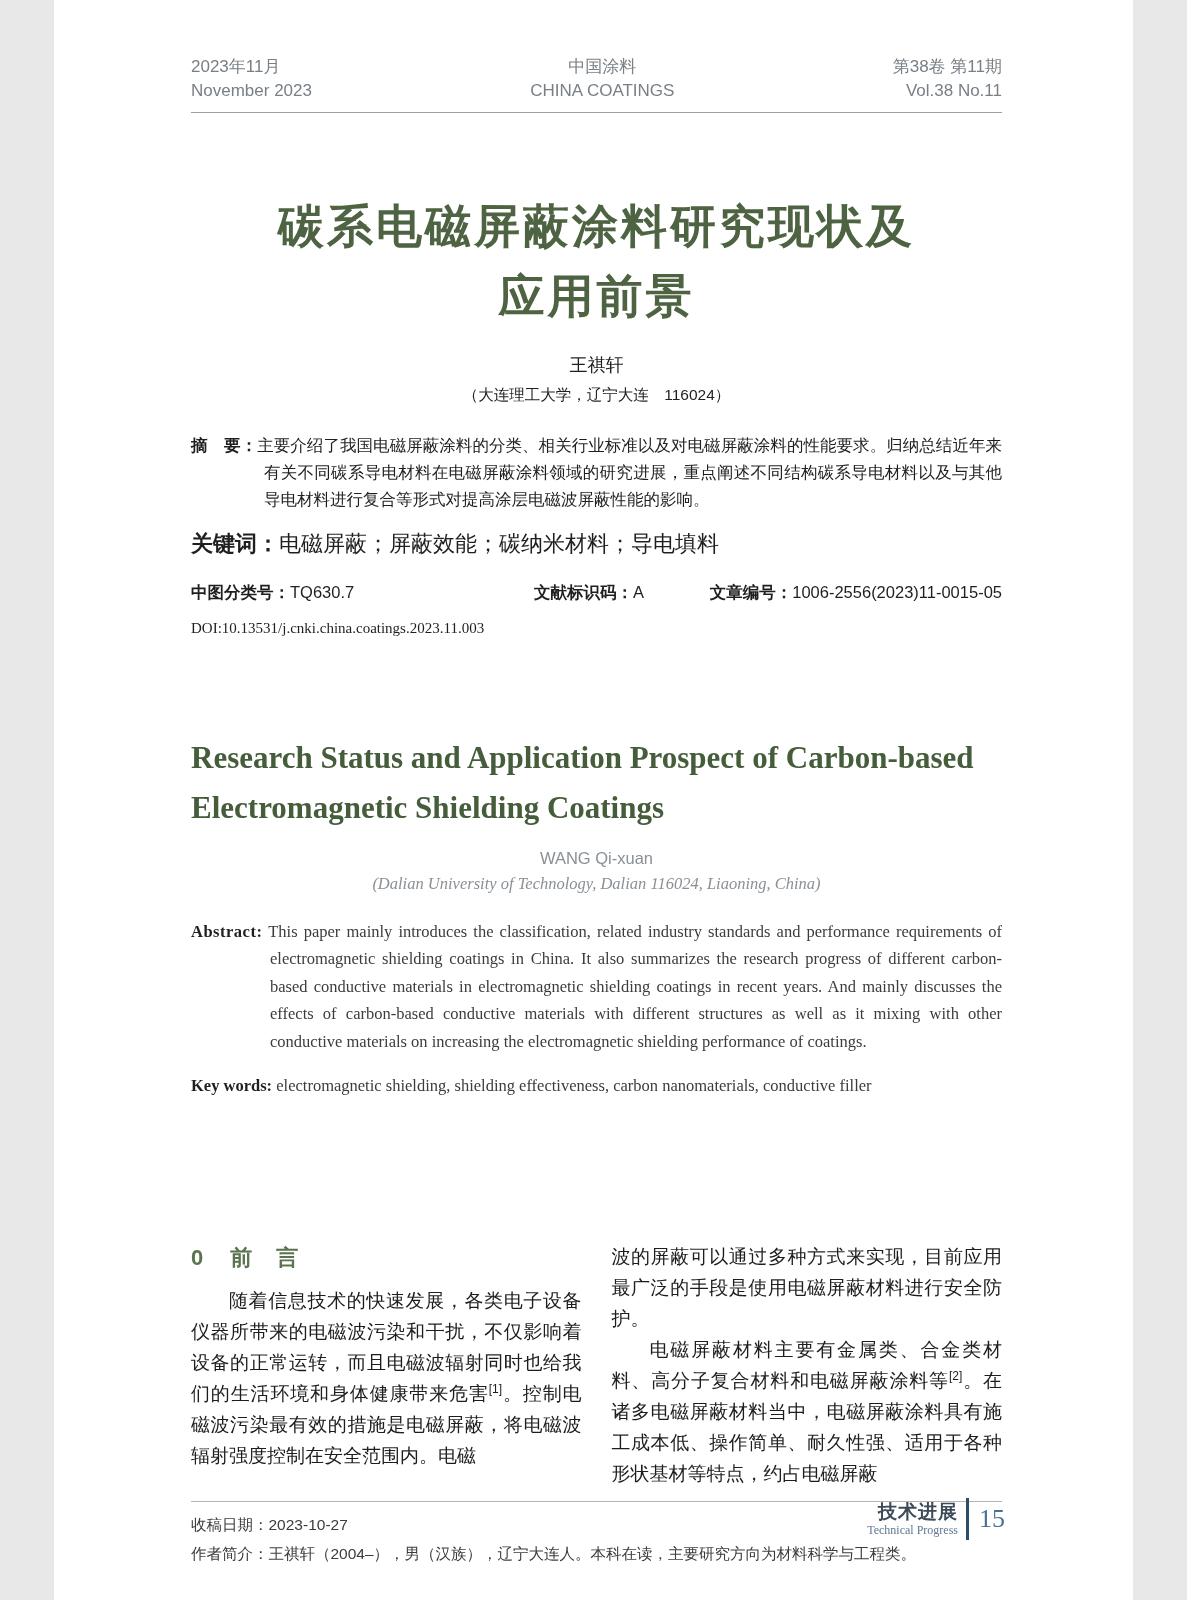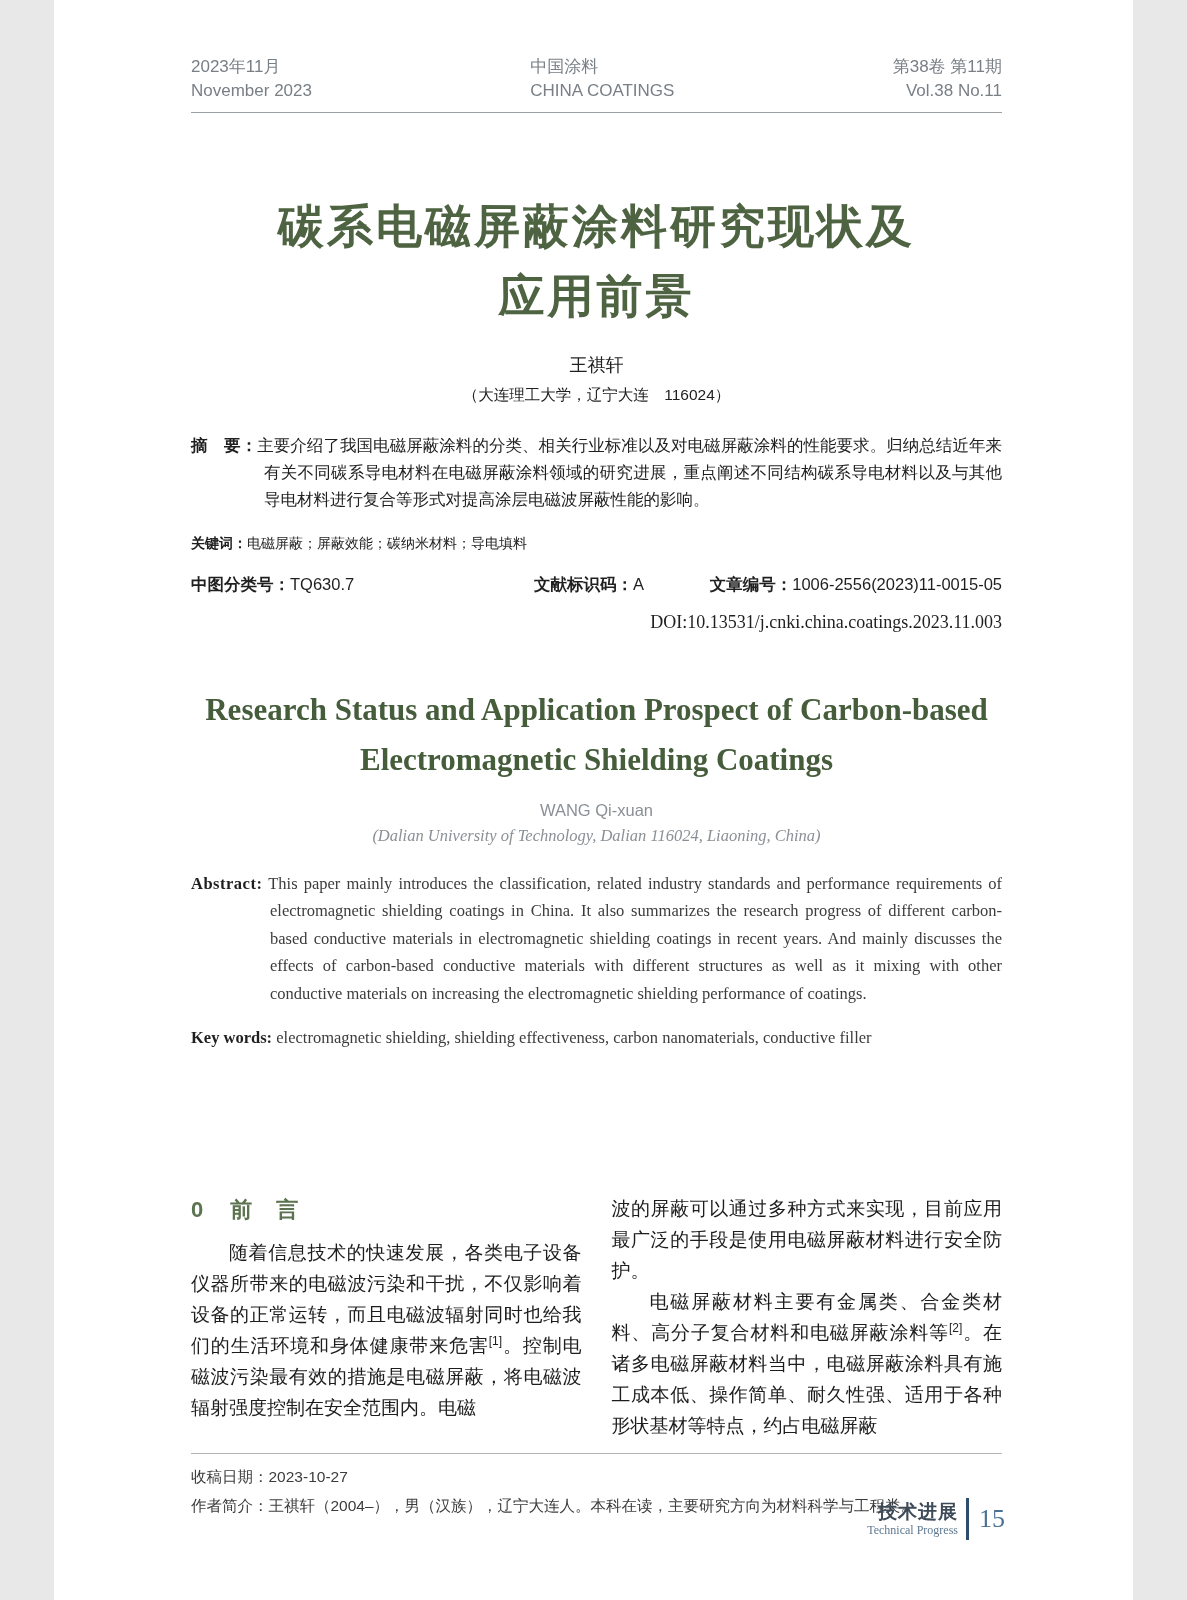--- a/index.html
+++ b/index.html
@@ -13,21 +13,21 @@
     overflow:hidden;
     box-sizing:border-box;
     padding:55px 131px 0 137px;
   }
   
   .jheader{
     display:flex;justify-content:space-between;
     color:#787f85;font-size:17px;line-height:24px;
   }
   .jheader .col{white-space:nowrap;}
-  .jheader .col.center{}
+  .jheader .col.center{text-align:center;}
   .jheader .col.right{text-align:right;}
   .header-rule{
     border:none;border-top:1.5px solid #9aa0a4;
     margin:9px 0 0 0;
   }
   
   .cn-title{
     margin-top:78px;
     text-align:center;
     color:#4e6341;
@@ -39,41 +39,40 @@
   .cn-affil{margin-top:8px;text-align:center;font-size:15.5px;color:#1f1f1f;}
   
   .cn-abstract{
     margin-top:26px;
     font-size:16.5px;line-height:27px;color:#1f1f1f;
     text-align:justify;
     padding-left:73px;text-indent:-73px;
   }
   .cn-abstract .lbl{font-weight:bold;}
   .cn-keywords{
-    margin-top:2px;font-size:14px;line-height:27px;color:#1f1f1f;
+    margin-top:2px;font-size:22px;line-height:27px;color:#1f1f1f;
   }
   .cn-keywords .lbl{font-weight:bold;}
   
   .class-row{
     position:relative;
     margin-top:6px;height:27px;
     font-size:16.5px;line-height:27px;color:#1f1f1f;
   }
   .class-row .lbl{font-weight:bold;}
   .class-row .mid{position:absolute;left:343px;top:0;}
   .class-row .rgt{position:absolute;right:0;top:0;}
   .doi-line{
     margin-top:14px;
     font-family:"Liberation Serif",serif;
-    font-size:18px;color:#1f1f1f;text-align:right;
+    font-size:15px;color:#1f1f1f;
   }
   
   .en-title{
-    margin-top:52px;
-    text-align:center;
+    margin-top:96px;
     font-family:"Liberation Serif",serif;
     color:#465d3c;
     font-size:31px;font-weight:bold;
     line-height:50px;
   }
   .en-author{margin-top:16px;text-align:center;font-size:16.5px;color:#8a9095;}
   .en-affil{
     margin-top:6px;text-align:center;
     font-family:"Liberation Serif",serif;font-style:italic;
     font-size:16.5px;color:#8a9095;

